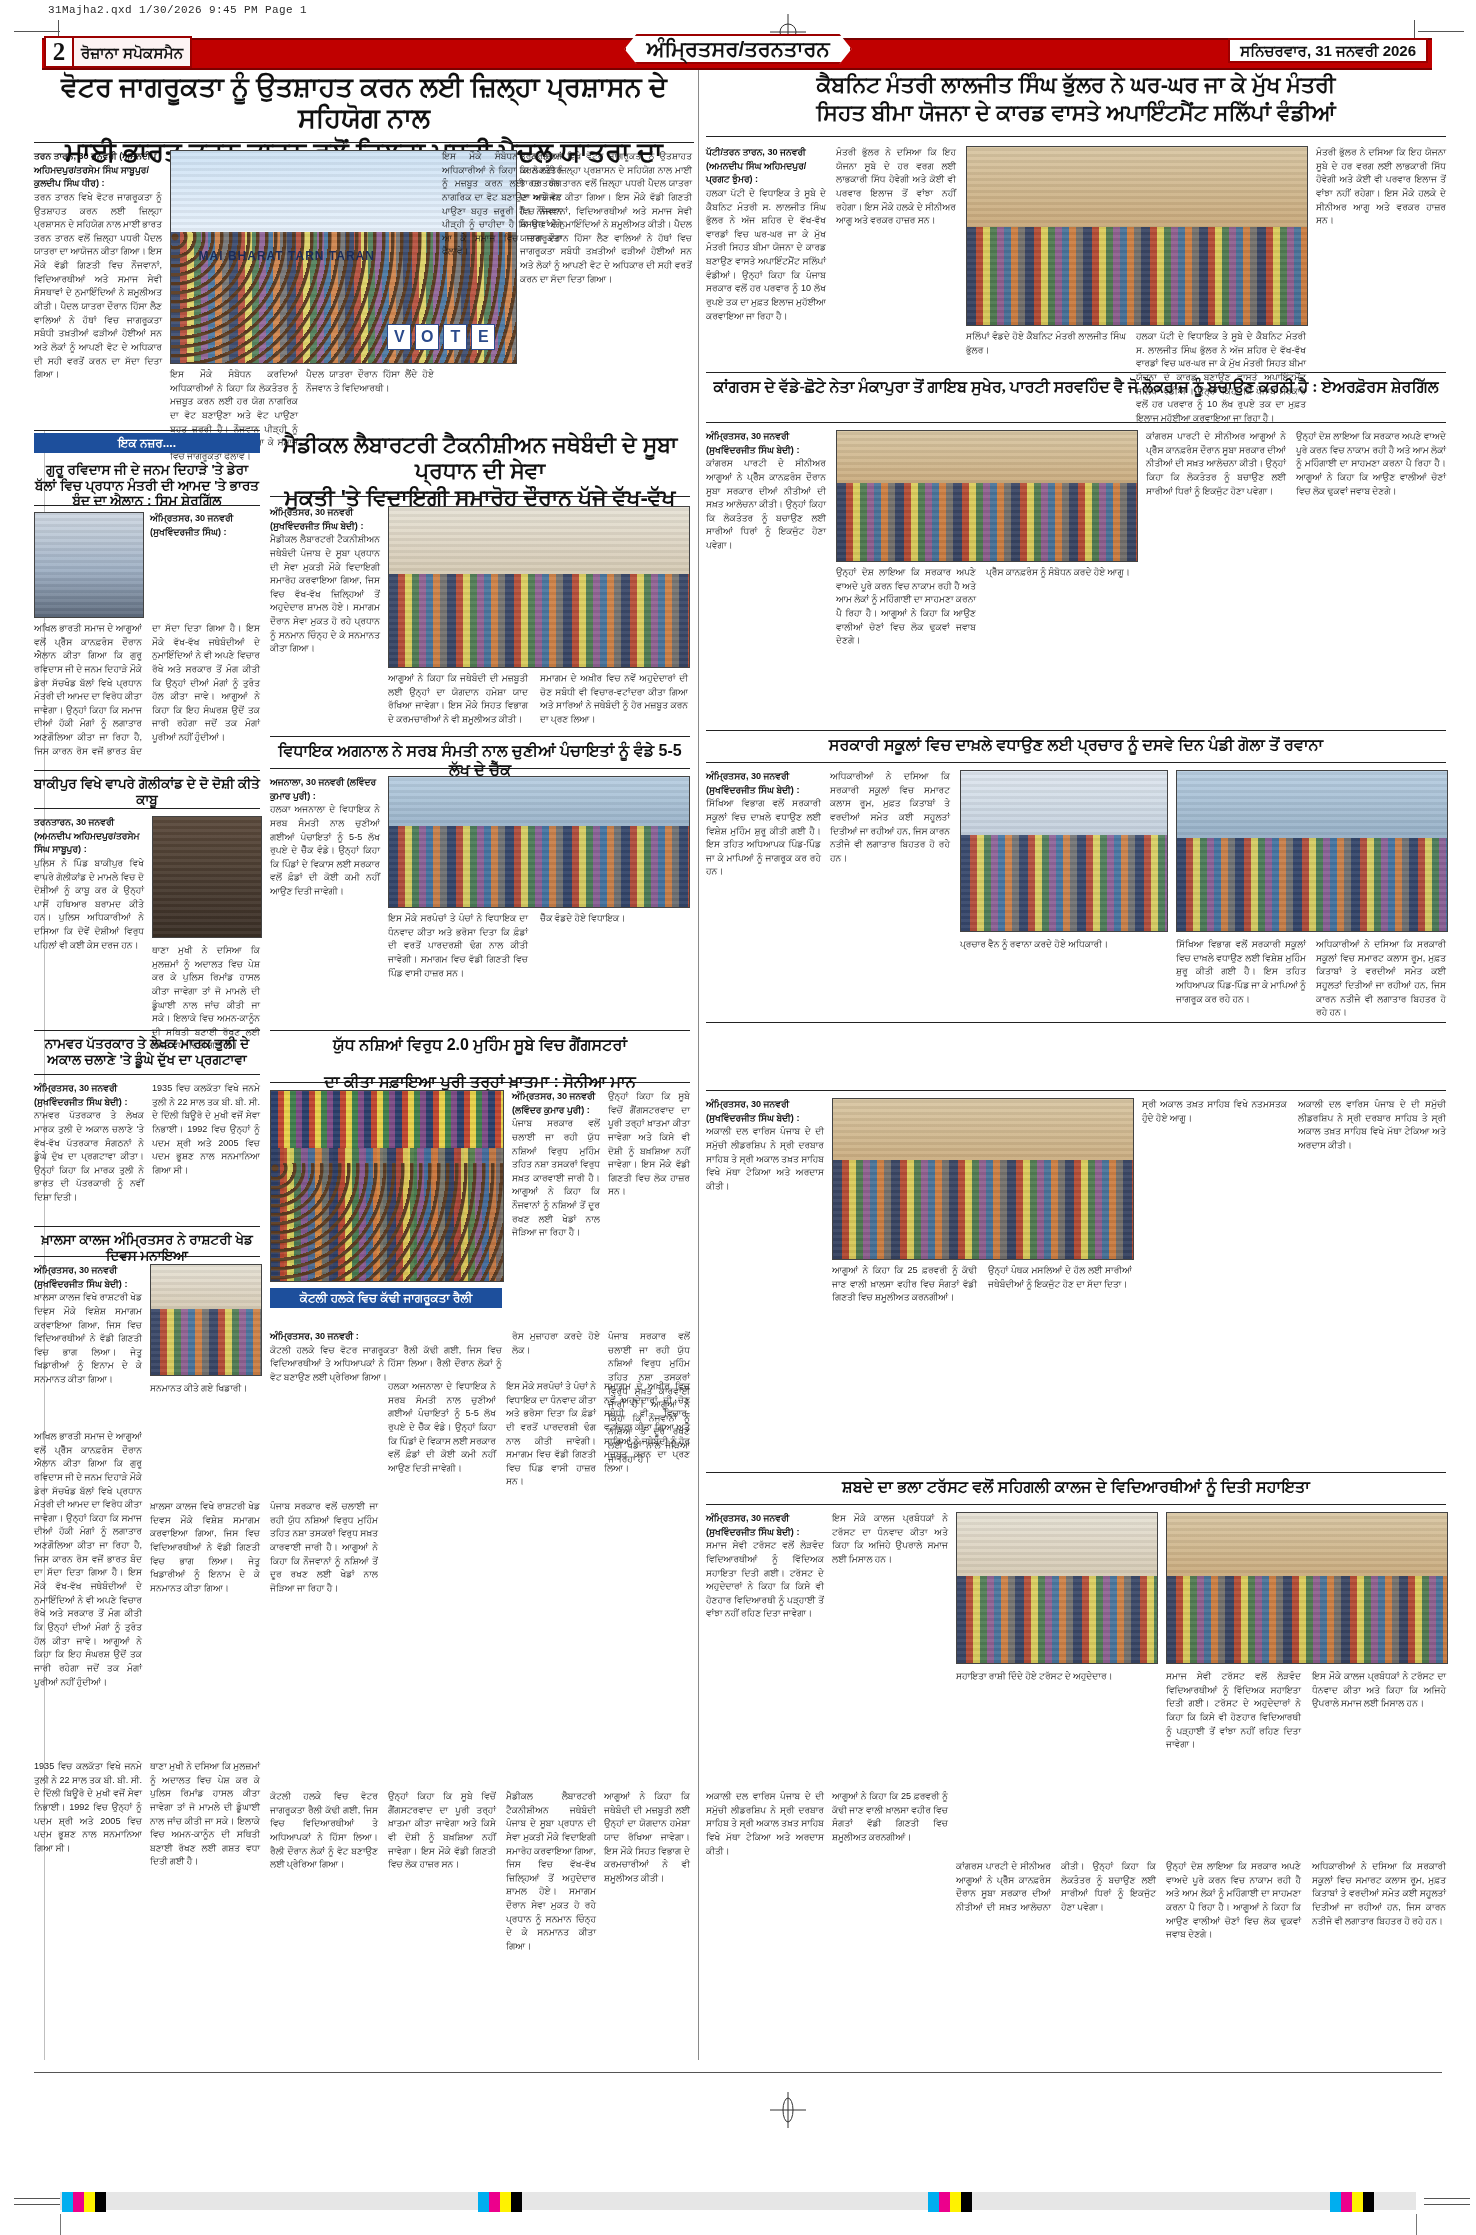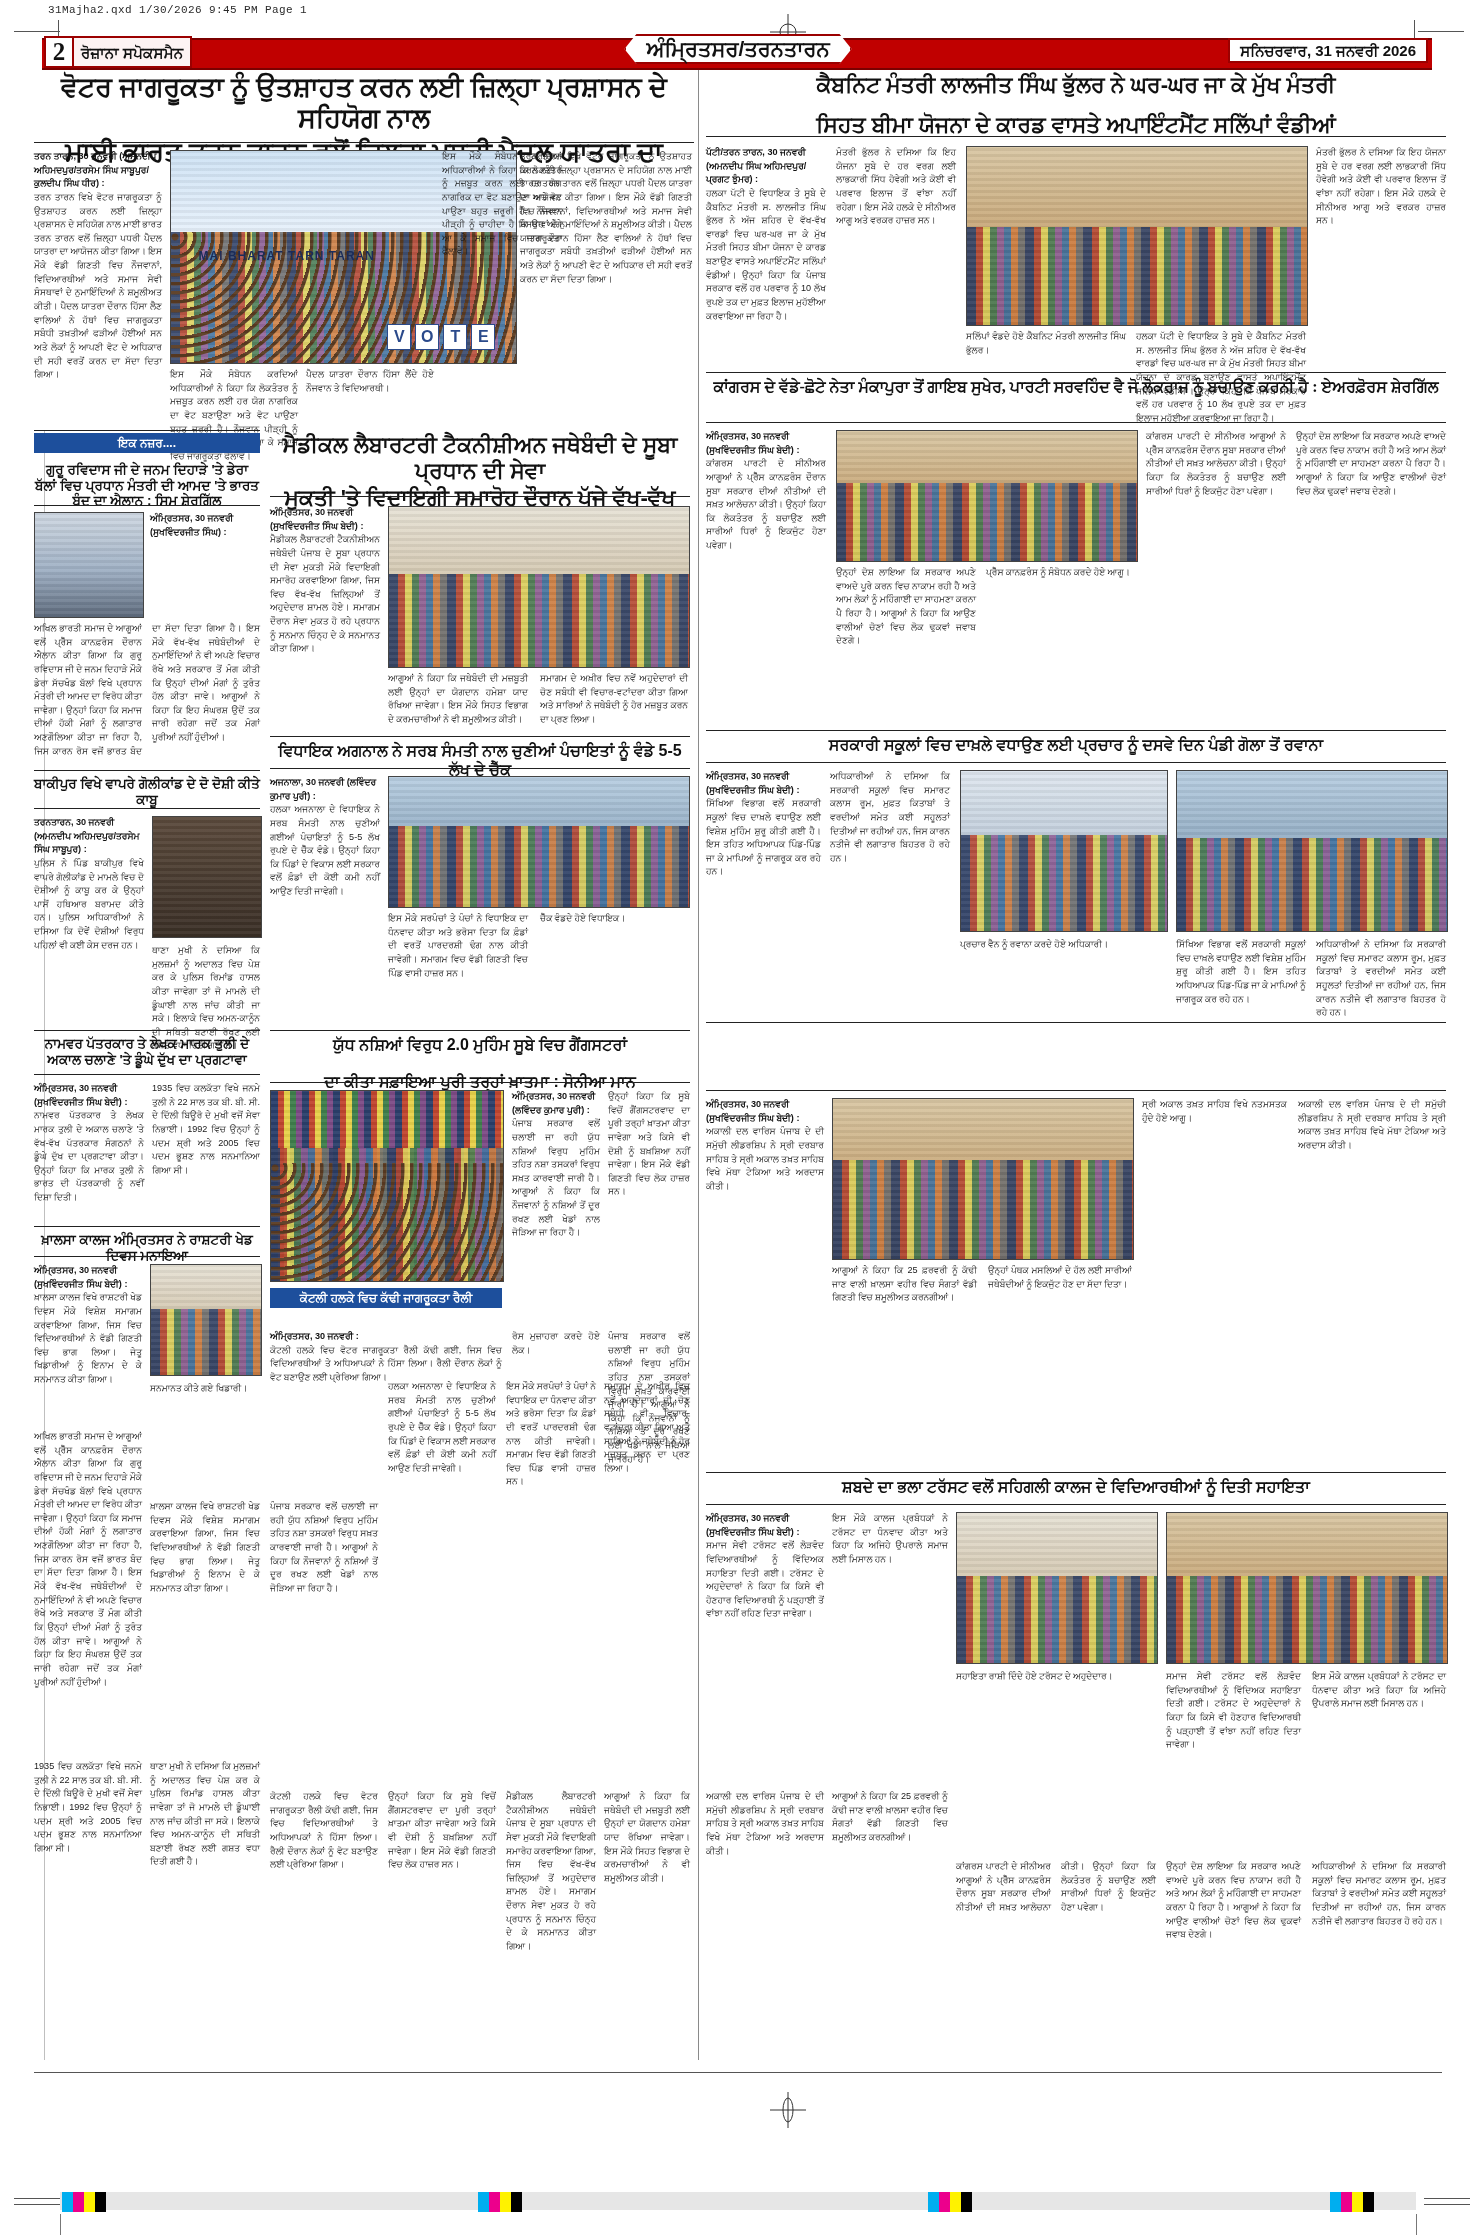--- a/index.html
+++ b/index.html
@@ -139,21 +139,21 @@
   </div>
   <div class="col" style="left:442px;top:150px;width:120px;">
     <div class="body-txt">ਇਸ ਮੌਕੇ ਸੰਬੋਧਨ ਕਰਦਿਆਂ ਅਧਿਕਾਰੀਆਂ ਨੇ ਕਿਹਾ ਕਿ ਲੋਕਤੰਤਰ ਨੂੰ ਮਜ਼ਬੂਤ ਕਰਨ ਲਈ ਹਰ ਯੋਗ ਨਾਗਰਿਕ ਦਾ ਵੋਟ ਬਣਾਉਣਾ ਅਤੇ ਵੋਟ ਪਾਉਣਾ ਬਹੁਤ ਜ਼ਰੂਰੀ ਹੈ। ਨੌਜਵਾਨ ਪੀੜ੍ਹੀ ਨੂੰ ਚਾਹੀਦਾ ਹੈ ਕਿ ਉਹ ਅੱਗੇ ਆ ਕੇ ਸਮਾਜ ਵਿਚ ਜਾਗਰੂਕਤਾ ਫੈਲਾਵੇ।</div>
   </div>
   <div class="col" style="left:520px;top:150px;width:172px;">
     <div class="body-txt">ਤਰਨ ਤਾਰਨ ਵਿਖੇ ਵੋਟਰ ਜਾਗਰੂਕਤਾ ਨੂੰ ਉਤਸ਼ਾਹਤ ਕਰਨ ਲਈ ਜ਼ਿਲ੍ਹਾ ਪ੍ਰਸ਼ਾਸਨ ਦੇ ਸਹਿਯੋਗ ਨਾਲ ਮਾਈ ਭਾਰਤ ਤਰਨ ਤਾਰਨ ਵਲੋਂ ਜ਼ਿਲ੍ਹਾ ਪਧਰੀ ਪੈਦਲ ਯਾਤਰਾ ਦਾ ਆਯੋਜਨ ਕੀਤਾ ਗਿਆ। ਇਸ ਮੌਕੇ ਵੱਡੀ ਗਿਣਤੀ ਵਿਚ ਨੌਜਵਾਨਾਂ, ਵਿਦਿਆਰਥੀਆਂ ਅਤੇ ਸਮਾਜ ਸੇਵੀ ਸੰਸਥਾਵਾਂ ਦੇ ਨੁਮਾਇੰਦਿਆਂ ਨੇ ਸ਼ਮੂਲੀਅਤ ਕੀਤੀ। ਪੈਦਲ ਯਾਤਰਾ ਦੌਰਾਨ ਹਿੱਸਾ ਲੈਣ ਵਾਲਿਆਂ ਨੇ ਹੱਥਾਂ ਵਿਚ ਜਾਗਰੂਕਤਾ ਸਬੰਧੀ ਤਖ਼ਤੀਆਂ ਫੜੀਆਂ ਹੋਈਆਂ ਸਨ ਅਤੇ ਲੋਕਾਂ ਨੂੰ ਆਪਣੀ ਵੋਟ ਦੇ ਅਧਿਕਾਰ ਦੀ ਸਹੀ ਵਰਤੋਂ ਕਰਨ ਦਾ ਸੱਦਾ ਦਿਤਾ ਗਿਆ।</div>
   </div>
 
   <div class="col" style="left:706px;top:72px;width:740px;">
     <div class="hl hl-sec">ਕੈਬਨਿਟ ਮੰਤਰੀ ਲਾਲਜੀਤ ਸਿੰਘ ਭੁੱਲਰ ਨੇ ਘਰ-ਘਰ ਜਾ ਕੇ ਮੁੱਖ ਮੰਤਰੀ</div>
-    <div class="hl hl-sec" style="margin-top:14px">ਸਿਹਤ ਬੀਮਾ ਯੋਜਨਾ ਦੇ ਕਾਰਡ ਵਾਸਤੇ ਅਪਾਇੰਟਮੈਂਟ ਸਲਿੱਪਾਂ ਵੰਡੀਆਂ</div>
+    <div class="hl hl-sec" style="margin-top:2px">ਸਿਹਤ ਬੀਮਾ ਯੋਜਨਾ ਦੇ ਕਾਰਡ ਵਾਸਤੇ ਅਪਾਇੰਟਮੈਂਟ ਸਲਿੱਪਾਂ ਵੰਡੀਆਂ</div>
   </div>
   <div class="hrule" style="left:706px;top:136px;width:740px;"></div>
 
   <div class="col" style="left:706px;top:146px;width:120px;">
     <div class="dline">ਪੱਟੀ/ਤਰਨ ਤਾਰਨ, 30 ਜਨਵਰੀ (ਅਮਨਦੀਪ ਸਿੰਘ ਅਹਿਮਦਪੁਰ/ਪ੍ਰਗਟ ਝੁੰਮਰ) :</div>
     <div class="body-txt">ਹਲਕਾ ਪੱਟੀ ਦੇ ਵਿਧਾਇਕ ਤੇ ਸੂਬੇ ਦੇ ਕੈਬਨਿਟ ਮੰਤਰੀ ਸ. ਲਾਲਜੀਤ ਸਿੰਘ ਭੁੱਲਰ ਨੇ ਅੱਜ ਸ਼ਹਿਰ ਦੇ ਵੱਖ-ਵੱਖ ਵਾਰਡਾਂ ਵਿਚ ਘਰ-ਘਰ ਜਾ ਕੇ ਮੁੱਖ ਮੰਤਰੀ ਸਿਹਤ ਬੀਮਾ ਯੋਜਨਾ ਦੇ ਕਾਰਡ ਬਣਾਉਣ ਵਾਸਤੇ ਅਪਾਇੰਟਮੈਂਟ ਸਲਿੱਪਾਂ ਵੰਡੀਆਂ। ਉਨ੍ਹਾਂ ਕਿਹਾ ਕਿ ਪੰਜਾਬ ਸਰਕਾਰ ਵਲੋਂ ਹਰ ਪਰਵਾਰ ਨੂੰ 10 ਲੱਖ ਰੁਪਏ ਤਕ ਦਾ ਮੁਫ਼ਤ ਇਲਾਜ ਮੁਹੱਈਆ ਕਰਵਾਇਆ ਜਾ ਰਿਹਾ ਹੈ।</div>
   </div>
   <div class="col" style="left:836px;top:146px;width:120px;">
     <div class="body-txt">ਮੰਤਰੀ ਭੁੱਲਰ ਨੇ ਦਸਿਆ ਕਿ ਇਹ ਯੋਜਨਾ ਸੂਬੇ ਦੇ ਹਰ ਵਰਗ ਲਈ ਲਾਭਕਾਰੀ ਸਿੱਧ ਹੋਵੇਗੀ ਅਤੇ ਕੋਈ ਵੀ ਪਰਵਾਰ ਇਲਾਜ ਤੋਂ ਵਾਂਝਾ ਨਹੀਂ ਰਹੇਗਾ। ਇਸ ਮੌਕੇ ਹਲਕੇ ਦੇ ਸੀਨੀਅਰ ਆਗੂ ਅਤੇ ਵਰਕਰ ਹਾਜ਼ਰ ਸਨ।</div>
   </div>

